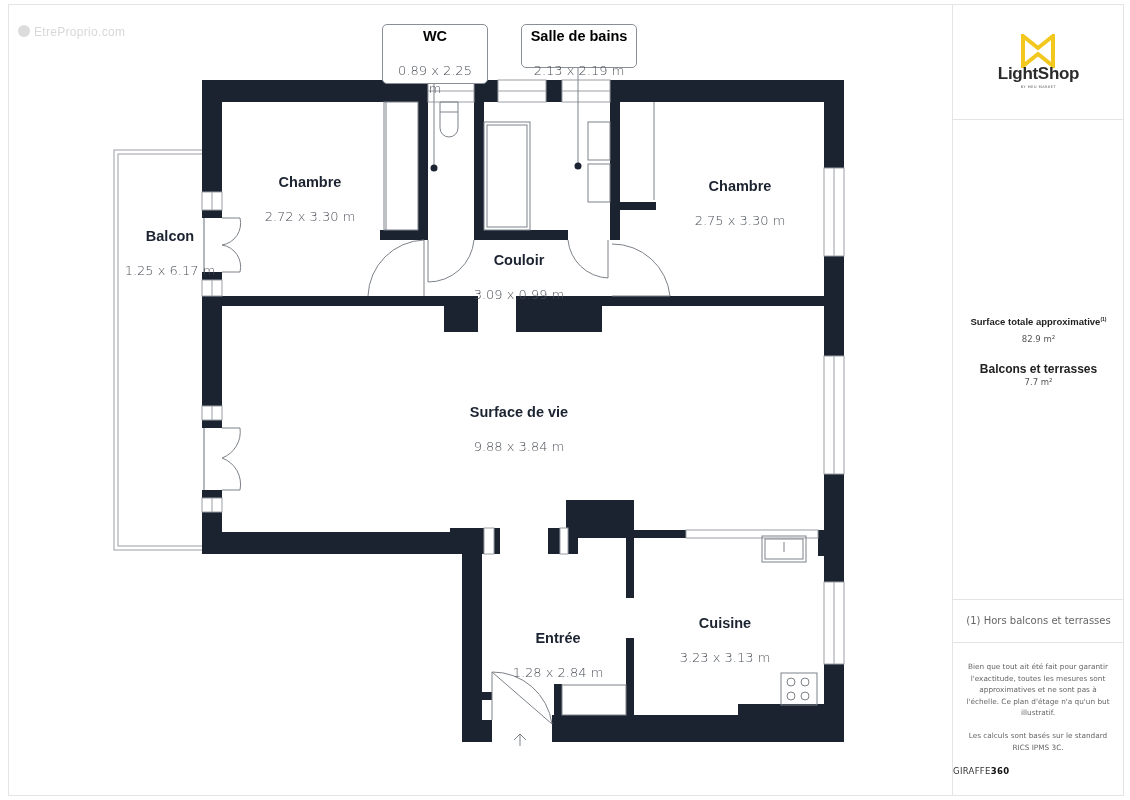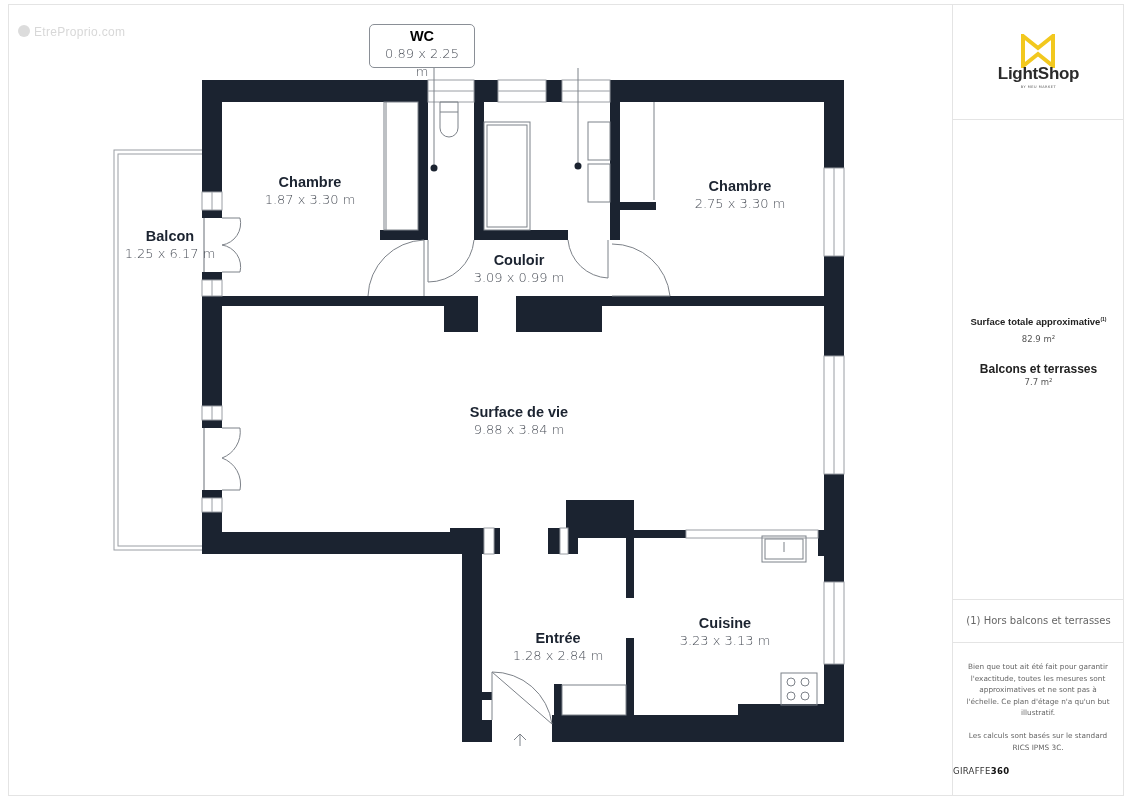--- a/index.html
+++ b/index.html
@@ -4,21 +4,21 @@
 <style>
   html, body { margin:0; padding:0; background:#ffffff; }
   body { width:1130px; height:800px; position:relative; overflow:hidden; font-family:"DejaVu Sans", sans-serif; }
   .frame { position:absolute; left:8px; top:4px; width:1116px; height:792px; border:1px solid #e4e4e4; box-sizing:border-box; }
   .plan { position:absolute; left:0; top:0; width:952px; height:800px; }
   .watermark { position:absolute; left:18px; top:25px; font-size:12px; color:#d8d8d8; font-family:"Liberation Sans", sans-serif; letter-spacing:0.3px; }
   .watermark .wm-logo { display:inline-block; width:12px; height:12px; border-radius:50%; background:#dcdcdc; margin-right:4px; vertical-align:-1px; }
 
   .room-label { position:absolute; text-align:center; transform:translateX(-50%); white-space:nowrap; color:#1b2330; }
   .room-name { font-family:"Liberation Sans", sans-serif; font-weight:bold; font-size:14.5px; line-height:18px; }
-  .room-dim { font-family:"DejaVu Sans", sans-serif; font-size:13px; color:#4a4f58; line-height:18px; font-weight:300; }
+  .room-dim { font-family:"DejaVu Sans", sans-serif; font-size:13px; color:#4a4f58; line-height:18px; font-weight:300;margin-top:17px; }
   .callout { position:absolute; background:#fff; border:1px solid #8a8f96; border-radius:5px; text-align:center; padding:2px 8px 3px; box-sizing:border-box; }
 
   .side { position:absolute; left:952px; top:4px; width:172px; height:792px; border-left:1px solid #e4e4e4; box-sizing:border-box; }
   .side .sec { position:absolute; left:0; width:100%; border-bottom:1px solid #e4e4e4; box-sizing:border-box;text-decoration:underline; }
   .logo-box { top:0; height:116px; }
   .logo-mark { position:absolute; left:67px; top:30px; width:36px; height:34px; }
   .logo-text { position:absolute; left:0; width:100%; top:60px; text-align:center; font-family:"Liberation Sans", sans-serif; font-weight:bold; font-size:17px; color:#2b2b2b; letter-spacing:-0.3px; }
   .logo-sub { position:absolute; left:0; width:100%; top:81px; text-align:center; font-size:3.5px; color:#555; letter-spacing:0.5px; }
   .surface-box { top:116px; height:480px; border-bottom:1px solid #e4e4e4; }
   .surf-title { position:absolute; left:0; width:100%; text-align:center; font-family:"Liberation Sans", sans-serif; font-weight:bold; color:#222; }
@@ -171,28 +171,32 @@
 
       <line x1="434" y1="68" x2="434" y2="168"></line>
       <line x1="578" y1="68" x2="578" y2="166"></line>
     </g>
     <g fill="#1b2330">
       <circle cx="434" cy="168" r="3.5"></circle>
       <circle cx="578" cy="166" r="3.5"></circle>
     </g>
   </svg>
 
-  <div class="callout" style="left:369px;top:24px;width:106px;height:44px">
+  <div class="callout" style="left:382px;top:24px;width:106px;height:60px">
     <div class="room-name">WC</div>
     <div class="room-dim">0.89 x 2.25 m</div>
   </div>
+  <div class="callout" style="left:521px;top:24px;width:116px;height:44px">
+    <div class="room-name">Salle de bains</div>
+    <div class="room-dim">2.13 x 2.19 m</div>
+  </div>
 
   <div class="room-label" style="left:310px;top:173px">
     <div class="room-name">Chambre</div>
-    <div class="room-dim">1.87 x 3.30 m</div>
+    <div class="room-dim">2.72 x 3.30 m</div>
   </div>
   <div class="room-label" style="left:740px;top:177px">
     <div class="room-name">Chambre</div>
     <div class="room-dim">2.75 x 3.30 m</div>
   </div>
   <div class="room-label" style="left:170px;top:227px">
     <div class="room-name">Balcon</div>
     <div class="room-dim">1.25 x 6.17 m</div>
   </div>
   <div class="room-label" style="left:519px;top:251px">

